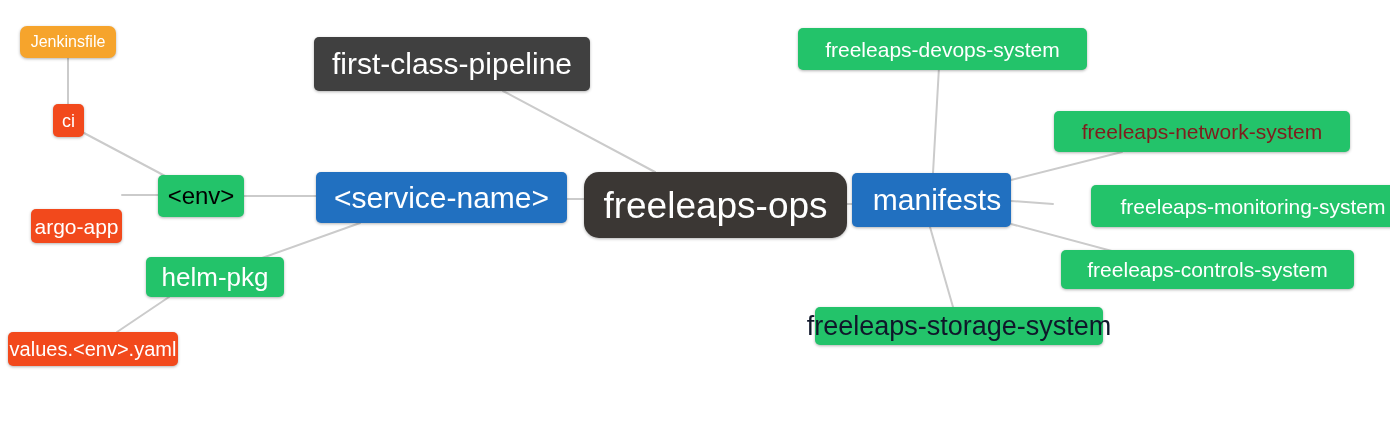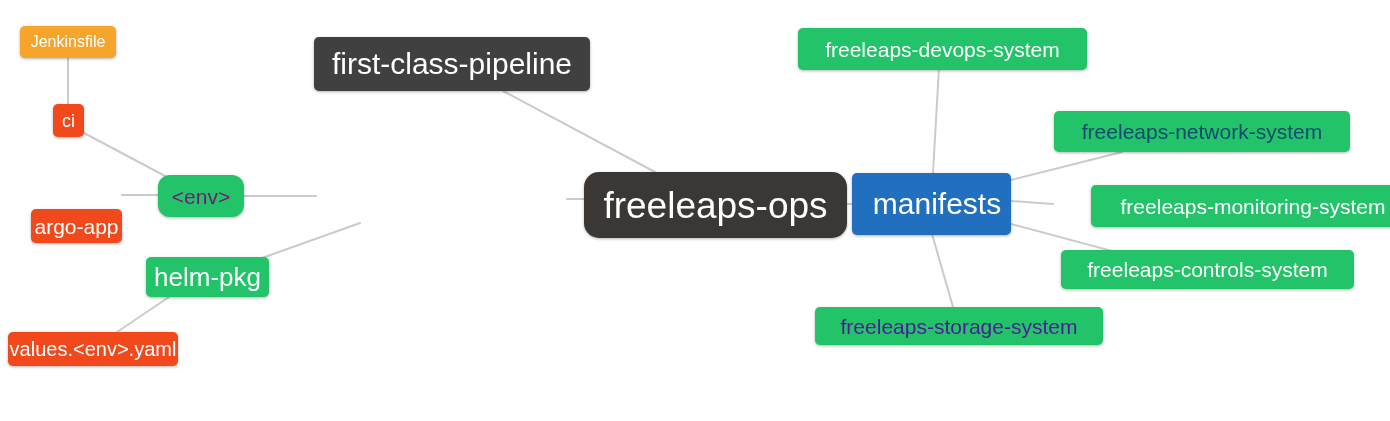--- a/index.html
+++ b/index.html
@@ -59,56 +59,59 @@
       <line x1="503" y1="91" x2="655" y2="172" stroke="#CBCBCB" stroke-width="2" stroke-linecap="round"></line>
       <line x1="567" y1="199" x2="584" y2="199" stroke="#CBCBCB" stroke-width="2" stroke-linecap="round"></line>
       <line x1="847" y1="204" x2="852" y2="204" stroke="#CBCBCB" stroke-width="2" stroke-linecap="round"></line>
       <line x1="939" y1="67" x2="933" y2="173" stroke="#CBCBCB" stroke-width="2" stroke-linecap="round"></line>
       <line x1="1011" y1="180" x2="1122" y2="152" stroke="#CBCBCB" stroke-width="2" stroke-linecap="round"></line>
       <line x1="1011" y1="201" x2="1053" y2="204" stroke="#CBCBCB" stroke-width="2" stroke-linecap="round"></line>
       <line x1="1011" y1="224" x2="1138" y2="258" stroke="#CBCBCB" stroke-width="2" stroke-linecap="round"></line>
       <line x1="930" y1="227" x2="953" y2="307" stroke="#CBCBCB" stroke-width="2" stroke-linecap="round"></line>
     </svg>
   <div class="nodes-layer">
-      <div class="node" style="left: 20px; top: 26px; width: 96px; height: 32px; background: rgb(246, 164, 44); font-size: 16px; color: rgb(255, 255, 255);">
+      <div class="node" style="left: 20px; top: 26px; width: 96px; height: 32px; background: rgb(246, 164, 44); font-size: 16px; color: rgb(255, 255, 255); border-radius: 7px;">
         <span>Jenkinsfile</span>
       </div>
       <div class="node" style="left: 53px; top: 104px; width: 31px; height: 33px; background: rgb(242, 73, 28); font-size: 18px; color: rgb(255, 255, 255); justify-content: center;">
         <span>ci</span>
       </div>
       <div class="node" style="left: 31px; top: 177px; width: 91px; height: 34px; background: rgb(242, 73, 28); font-size: 21px; color: rgb(255, 255, 255); margin-top: 32px;">
         <span>argo-app</span>
       </div>
-      <div class="node" style="left: 158px; top: 175px; width: 86px; height: 42px; background: rgb(35, 195, 106); font-size: 21px; color: #701a75; border-radius: 12px;">
+      <div class="node" style="left: 158px; top: 175px; width: 86px; height: 42px; background: rgb(35, 195, 106); font-size: 24px; color: #000000;">
         <span>&lt;env&gt;</span>
       </div>
-      <div class="node" style="left: 146px; top: 257px; width: 123px; height: 40px; background: rgb(35, 195, 106); font-size: 26px; color: rgb(255, 255, 255);">
+      <div class="node" style="left: 146px; top: 257px; width: 138px; height: 40px; background: rgb(35, 195, 106); font-size: 26px; color: rgb(255, 255, 255);">
         <span>helm-pkg</span>
       </div>
       <div class="node" style="left: 8px; top: 332px; width: 170px; height: 34px; background: rgb(242, 73, 28); font-size: 20px; color: rgb(255, 255, 255);">
         <span>values.&lt;env&gt;.yaml</span>
       </div>
       <div class="node" style="left: 314px; top: 37px; width: 276px; height: 54px; background: #404040; font-size: 30px; color: rgb(255, 255, 255);">
         <span>first-class-pipeline</span>
       </div>
+      <div class="node" style="left: 316px; top: 172px; width: 251px; height: 51px; background: rgb(33, 112, 192); font-size: 30px; color: rgb(255, 255, 255);">
+        <span>&lt;service-name&gt;</span>
+      </div>
       <div class="node big" style="left: 584px; top: 172px; width: 263px; height: 66px; background: rgb(59, 55, 52); font-size: 37px; color: rgb(255, 255, 255);">
         <span>freeleaps-ops</span>
       </div>
-      <div class="node" style="left: 852px; top: 173px; width: 159px; height: 62px; background: rgb(33, 112, 192); font-size: 30px; color: rgb(255, 255, 255); padding-left: 11px;">
+      <div class="node" style="left: 852px; top: 173px; width: 159px; height: 54px; background: rgb(33, 112, 192); font-size: 30px; color: rgb(255, 255, 255); padding-left: 11px;">
         <span>manifests</span>
       </div>
       <div class="node" style="left: 798px; top: 28px; width: 289px; height: 42px; background: rgb(35, 195, 106); font-size: 21px; color: rgb(255, 255, 255);">
         <span>freeleaps-devops-system</span>
       </div>
-      <div class="node" style="left: 1054px; top: 111px; width: 296px; height: 41px; background: rgb(35, 195, 106); font-size: 21px; color: #0c4a6e;">
+      <div class="node" style="left: 1054px; top: 111px; width: 296px; height: 41px; background: rgb(35, 195, 106); font-size: 21px; color: #7f1d1d;">
         <span>freeleaps-network-system</span>
       </div>
       <div class="node" style="left: 1091px; top: 185px; width: 324px; height: 42px; background: rgb(35, 195, 106); font-size: 21px; color: rgb(255, 255, 255);">
         <span>freeleaps-monitoring-system</span>
       </div>
       <div class="node" style="left: 1061px; top: 250px; width: 293px; height: 39px; background: rgb(35, 195, 106); font-size: 21px; color: rgb(255, 255, 255);">
         <span>freeleaps-controls-system</span>
       </div>
-      <div class="node" style="left: 815px; top: 307px; width: 288px; height: 38px; background: rgb(35, 195, 106); font-size: 21px; color: #4c1d95;">
+      <div class="node" style="left: 815px; top: 307px; width: 288px; height: 38px; background: rgb(35, 195, 106); font-size: 27px; color: #0f172a;">
         <span>freeleaps-storage-system</span>
       </div>
     </div>
 </div>
 
 </body></html>

